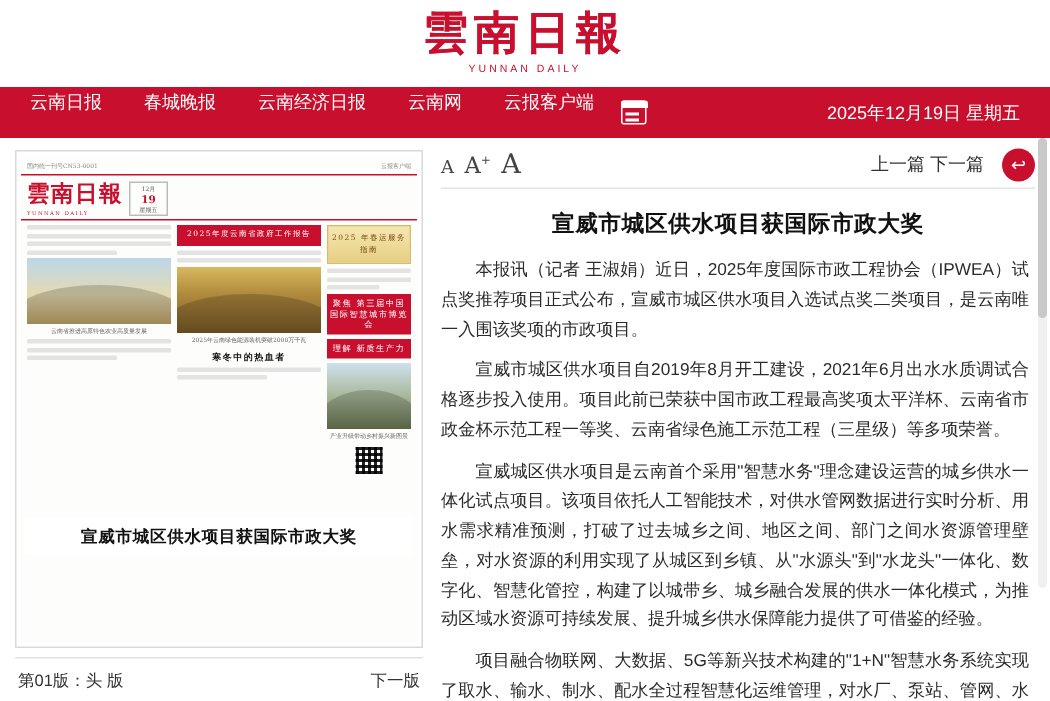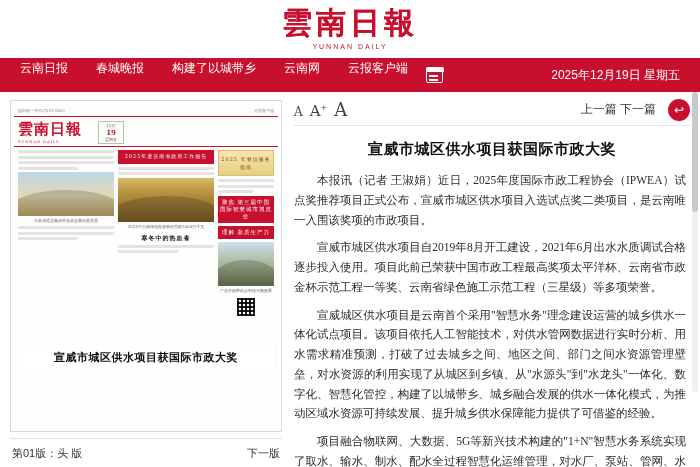--- a/index.html
+++ b/index.html
@@ -151,21 +151,21 @@
     font-size: 3.5px;
     color: #c8102e;
     letter-spacing: 1px;
     margin-top: 2px;
   }
   .np-datebox {
     border: 1px solid #bbb;
     font-size: 4px;
     line-height: 1.3;
     padding: 1px 2px;
-    margin-left: 16px;
+    margin-left: 4px;
     color: #555;
     text-align: center;
     min-width: 26px;
   }
   .np-datebox b { font-size: 7px; color: #c8102e; display: block; }
   .np-headline-top {
     flex: 1;
     text-align: right;
     font-size: 5px;
     color: #333;
@@ -337,21 +337,21 @@
   .article-title {
     font-family: "DejaVu Serif", serif;
     font-weight: bold;
     font-size: 15px;
     color: #111;
     text-align: center;
     padding: 14px 4px 12px 4px;
     letter-spacing: 0.5px;
   }
   .article-body {
-    font-family: Liberation Serif, serif;
+    font-family: Liberation Sans, sans-serif;
     font-size: 11.5px;
     line-height: 1.72;
     color: #2b2b2b;
     text-align: justify;
     overflow: hidden;
     padding-right: 4px;
   }
   .article-body p { margin: 0 0 8px 0; text-indent: 2em; }
 
   
@@ -378,21 +378,21 @@
   <div class="masthead">
     <div class="logo-wrap">
       <div class="logo-cn">雲南日報</div>
       <div class="logo-en">YUNNAN DAILY</div>
     </div>
   </div>
 
   <div class="navbar">
     <div class="nav-item first">云南日报</div>
     <div class="nav-item">春城晚报</div>
-    <div class="nav-item">构建了以城带乡</div>
+    <div class="nav-item">云南经济日报</div>
     <div class="nav-item">云南网</div>
     <div class="nav-item">云报客户端</div>
     <div class="cal-icon"></div>
     <div class="nav-spacer"></div>
     <div class="nav-date">2025年12月19日 星期五</div>
   </div>
 
   <div class="content">
 
     <div class="paper-col">

